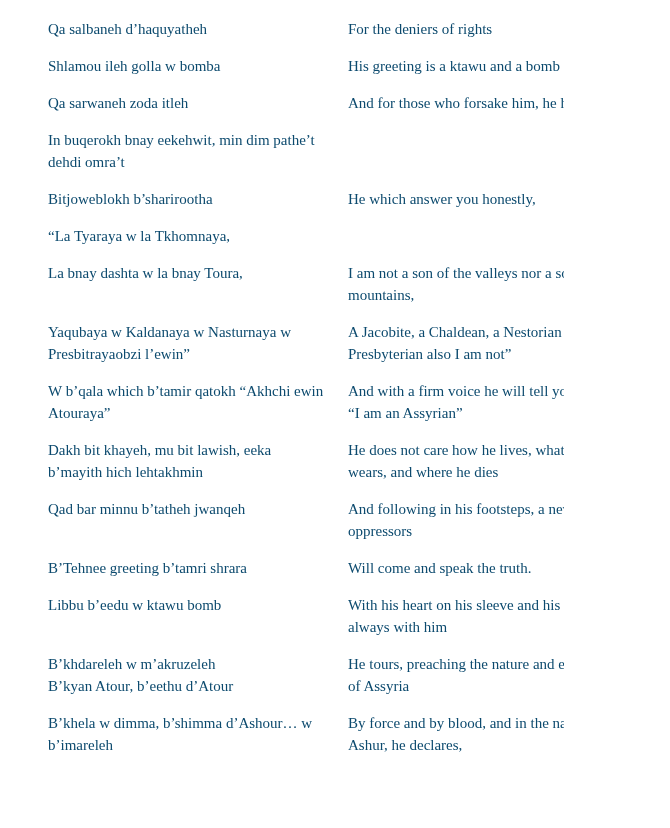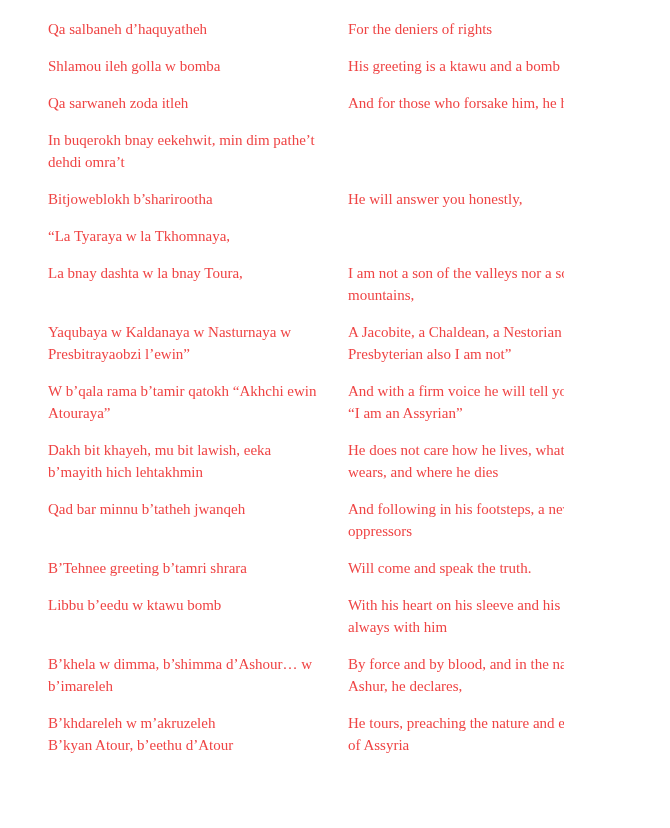--- a/index.html
+++ b/index.html
@@ -11,21 +11,21 @@
     position: relative;
     width: 564px;
     height: 828px;
     background: #ffffff;
     box-sizing: border-box;
     padding: 18px 12px 0 48px;
     overflow: hidden;
     font-family: "Liberation Serif", "DejaVu Serif", serif;
     font-size: 15px;
     line-height: 22px;
-    color: #ef4444;
+    color: #0c4a6e;
   }
   .poem {
     width: 100%;
   }
   .row {
     display: flex;
     align-items: flex-start;
     margin-bottom: 15px;
   }
   .row.section-gap {
@@ -63,42 +63,42 @@
       <div class="cell right">And for those who forsake him, he has more</div>
     </div>
 
     <div class="row section-gap">
       <div class="cell left">In buqerokh bnay eekehwit, min dim pathe’t
 dehdi omra’t</div>
     </div>
 
     <div class="row">
       <div class="cell left">Bitjoweblokh b’sharirootha</div>
-      <div class="cell right">He will answer you honestly,</div>
+      <div class="cell right">He which answer you honestly,</div>
     </div>
 
     <div class="row">
       <div class="cell left">“La Tyaraya w la Tkhomnaya,</div>
     </div>
 
     <div class="row">
       <div class="cell left">La bnay dashta w la bnay Toura,</div>
       <div class="cell right">I am not a son of the valleys nor a son of the
 mountains,</div>
     </div>
 
     <div class="row">
       <div class="cell left">Yaqubaya w Kaldanaya w Nasturnaya w
 Presbitrayaobzi l’ewin”</div>
       <div class="cell right">A Jacobite, a Chaldean, a Nestorian and a
 Presbyterian also I am not”</div>
     </div>
 
     <div class="row">
-      <div class="cell left">W b’qala rama b’tamir qatokh “Akhchi ewin
+      <div class="cell left">W b’qala which b’tamir qatokh “Akhchi ewin
 Atouraya”</div>
       <div class="cell right">And with a firm voice he will tell you,
 “I am an Assyrian”</div>
     </div>
 
     <div class="row">
       <div class="cell left">Dakh bit khayeh, mu bit lawish, eeka
 b’mayith hich lehtakhmin</div>
       <div class="cell right">He does not care how he lives, what he
 wears, and where he dies</div>
@@ -115,27 +115,27 @@
       <div class="cell right">Will come and speak the truth.</div>
     </div>
 
     <div class="row">
       <div class="cell left">Libbu b’eedu w ktawu bomb</div>
       <div class="cell right">With his heart on his sleeve and his book
 always with him</div>
     </div>
 
     <div class="row">
+      <div class="cell left">B’khdareleh w m’akruzeleh
+B’kyan Atour, b’eethu d’Atour</div>
+      <div class="cell right">He tours, preaching the nature and existence
+of Assyria</div>
+    </div>
+
+    <div class="row">
       <div class="cell left">B’khela w dimma, b’shimma d’Ashour… w
 b’imareleh</div>
       <div class="cell right">By force and by blood, and in the name of
 Ashur, he declares,</div>
     </div>
 
-    <div class="row">
-      <div class="cell left">B’khdareleh w m’akruzeleh
-B’kyan Atour, b’eethu d’Atour</div>
-      <div class="cell right">He tours, preaching the nature and existence
-of Assyria</div>
-    </div>
-
   </div>
 </div>
 
 </body></html>

